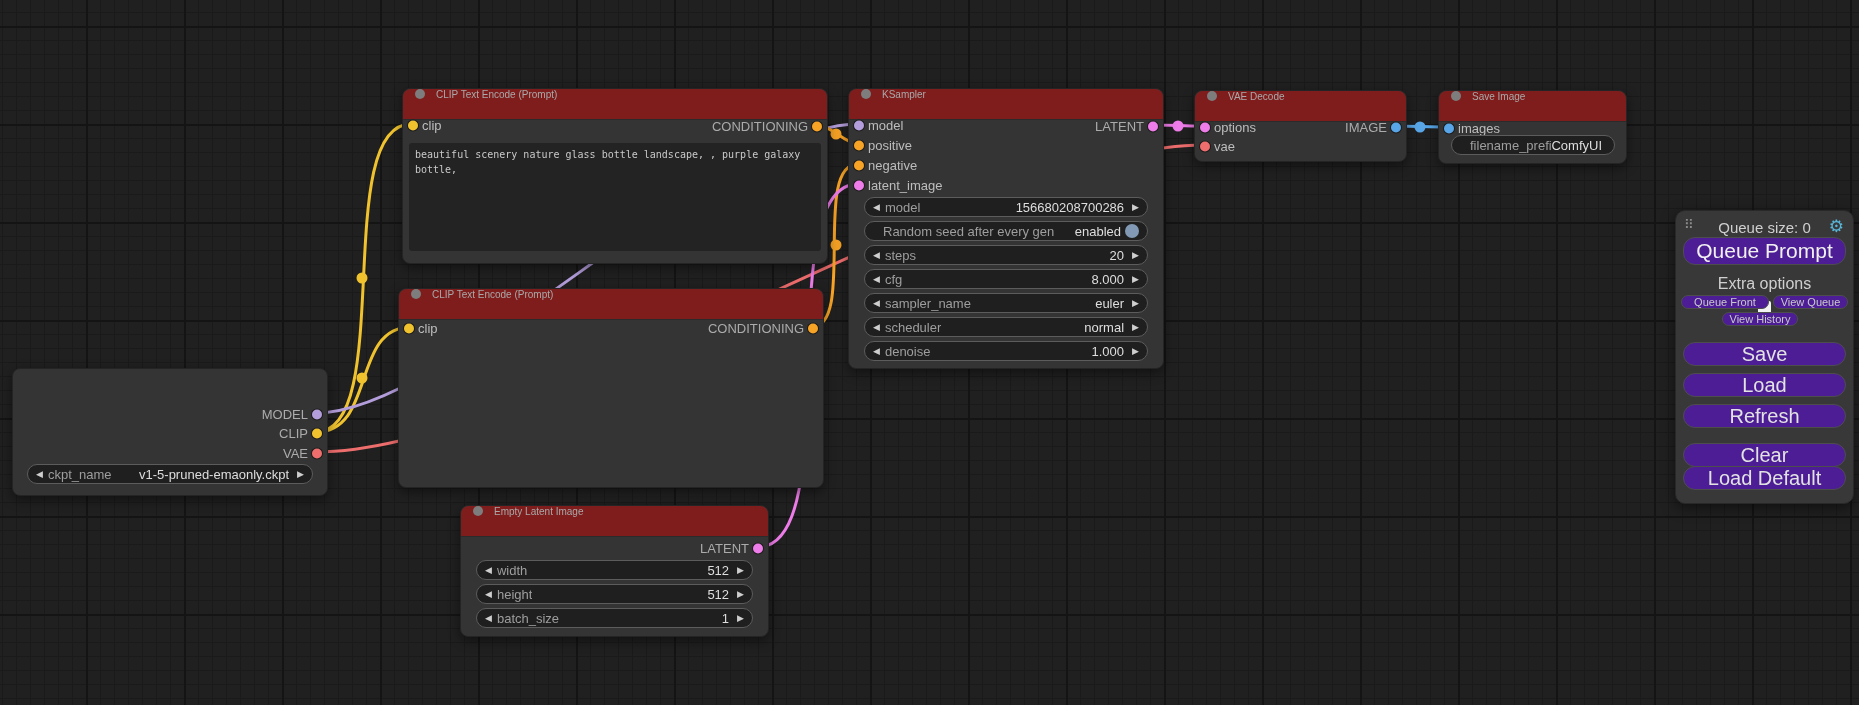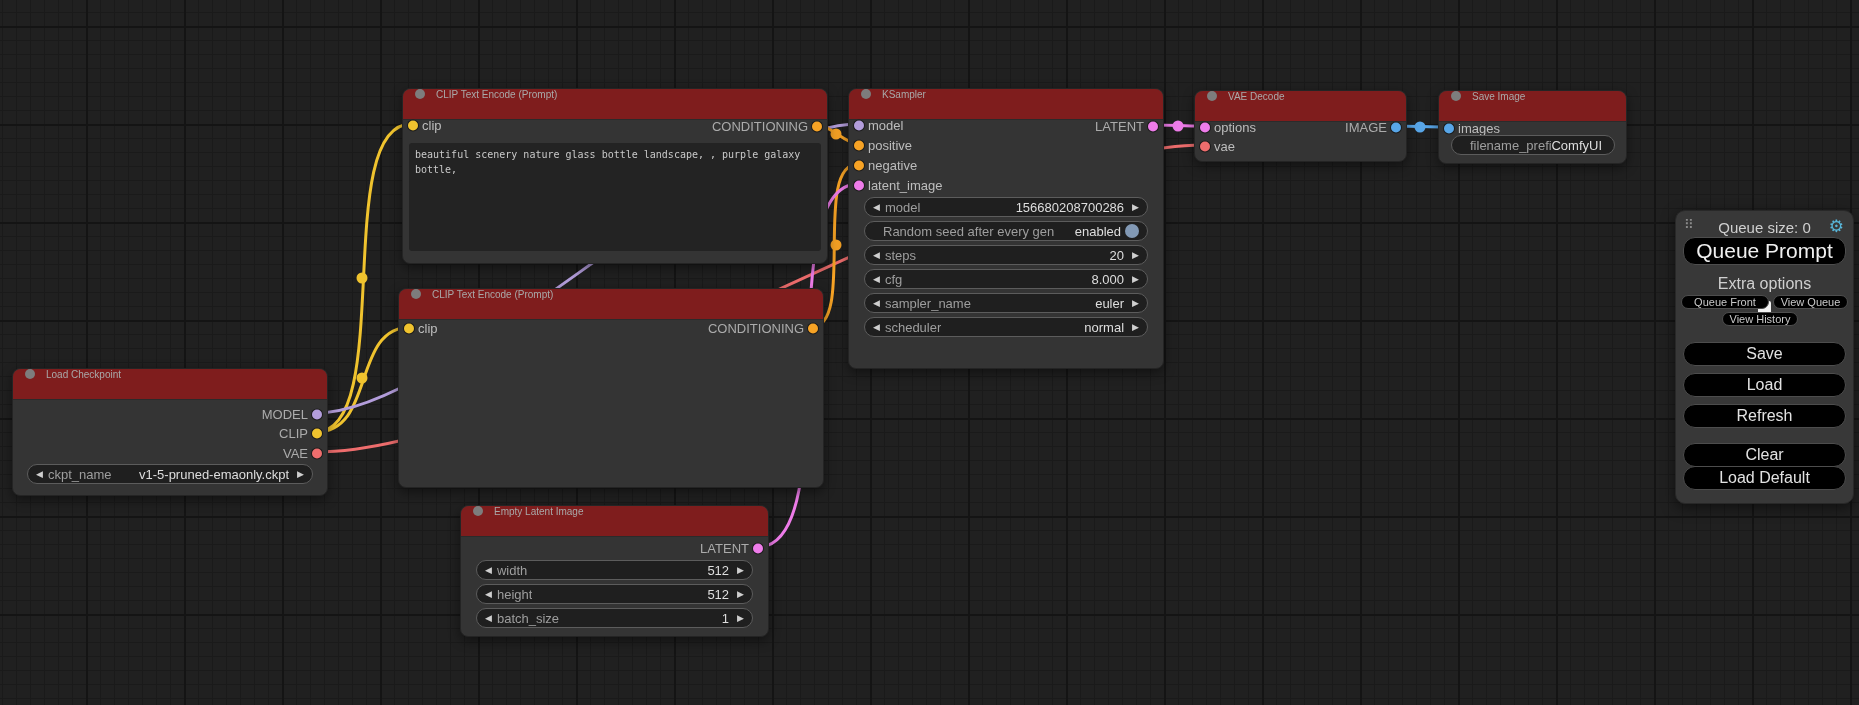--- a/index.html
+++ b/index.html
@@ -43,24 +43,24 @@
   .toggle-dot{width:14px;height:14px;border-radius:50%;background:#8299b5;flex:0 0 auto;}
   .pill.no-arrows .wlabel{margin-left:10px;}
   .pill.no-arrows .wvalue{margin-right:4px;}
   
   #queue-panel{position:absolute;left:1675px;top:210px;width:177px;height:292px;z-index:3;
     background:#383838;border:1px solid #282828;border-radius:10px;
     box-shadow:0 4px 14px rgba(0,0,0,.5);}
   .qp-header{position:absolute;left:0;right:0;top:8px;text-align:center;color:#cfcfcf;font-size:15px;}
   .qp-handle{position:absolute;left:8px;top:6px;color:#8a8a8a;font-size:13px;letter-spacing:-2px;cursor:grab;}
   .qp-gear{position:absolute;right:9px;top:5px;font-size:17px;}
-  .btn{position:absolute;left:7px;right:7px;box-sizing:border-box;background:#000000;
+  .btn{position:absolute;left:7px;right:7px;box-sizing:border-box;background:#4c1d95;
     border:1px solid #4d4d4d;border-radius:12px;color:#e2e2e2;display:flex;
     align-items:center;justify-content:center;cursor:pointer;}
-  .btn-big{height:24px;font-size:16px;}
+  .btn-big{height:24px;font-size:20px;}
   #btn-queue-prompt{top:26px;height:28px;font-size:21px;color:#f0f0f0;}
   .extra-row{position:absolute;left:0;right:0;top:64px;display:flex;align-items:center;
     justify-content:center;gap:8px;color:#cfcfcf;font-size:16px;flex-direction:column;}
   .checkbox{width:13px;height:13px;background:#f2f2f2;border-radius:2px;cursor:pointer;}
   .btn-small{height:14px;font-size:11px;color:#c9c9c9;border-radius:8px;padding:0 4px;}
 </style>
 </head>
 <body>
 
 <div id="canvas">
@@ -77,24 +77,20 @@
     <path d="M1396,126 C1416,126 1428,127 1447,127" stroke="#58a6e8"></path>
     <circle cx="362" cy="278" r="5.5" fill="#f0c32e"></circle>
     <circle cx="362" cy="378" r="5.5" fill="#f0c32e"></circle>
     <circle cx="836" cy="134" r="5.5" fill="#f7a325"></circle>
     <circle cx="836" cy="245" r="5.5" fill="#f7a325"></circle>
     <circle cx="1178" cy="126" r="5.5" fill="#ee7ce9"></circle>
     <circle cx="1420" cy="127" r="5.5" fill="#58a6e8"></circle>
   </svg>
 
   <div class="node" style="left:12px;top:368px;width:314px;height:126px">
-    <div class="node-title">
-      <span class="title-dot"></span>
-      <span>Load Checkpoint</span>
-    </div>
     <div class="socket out" style="right:5px;top:45px">
       <span class="sdot c-model"></span>
       <span>MODEL</span>
     </div>
     <div class="socket out" style="right:5px;top:64px">
       <span class="sdot c-clip"></span>
       <span>CLIP</span>
     </div>
     <div class="socket out" style="right:5px;top:84px">
       <span class="sdot c-vae"></span>
@@ -191,20 +187,26 @@
     <div class="pill" style="left:15px;top:204px;width:284px">
       <span class="arr l"></span>
       <span class="wlabel">sampler_name</span>
       <span class="wvalue">euler</span>
       <span class="arr r"></span>
     </div>
     <div class="pill" style="left:15px;top:228px;width:284px">
       <span class="arr l"></span>
       <span class="wlabel">scheduler</span>
       <span class="wvalue">normal</span>
+      <span class="arr r"></span>
+    </div>
+    <div class="pill" style="left:15px;top:252px;width:284px">
+      <span class="arr l"></span>
+      <span class="wlabel">denoise</span>
+      <span class="wvalue">1.000</span>
       <span class="arr r"></span>
     </div>
   </div>
 
   <div class="node" style="left:1194px;top:90px;width:211px;height:70px">
     <div class="node-title">
       <span class="title-dot"></span>
       <span>VAE Decode</span>
     </div>
     <div class="socket" style="left:5px;top:36px">

